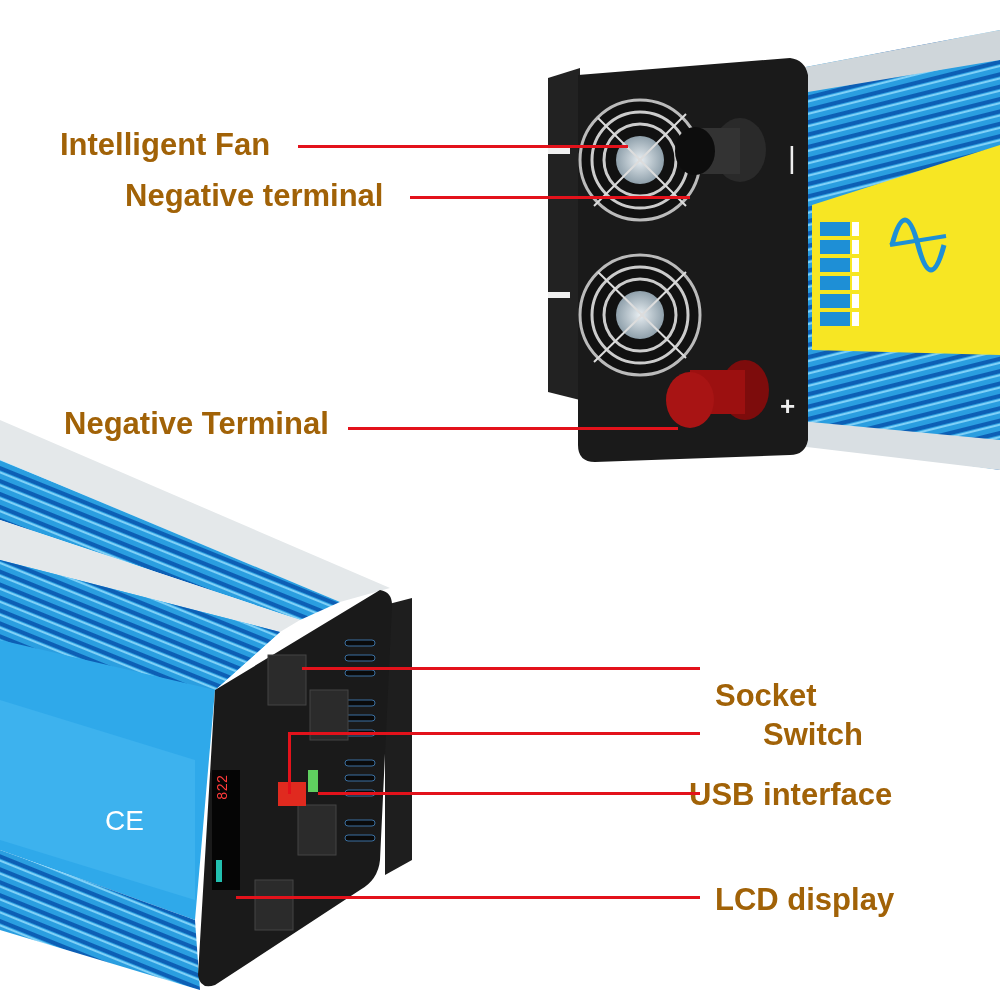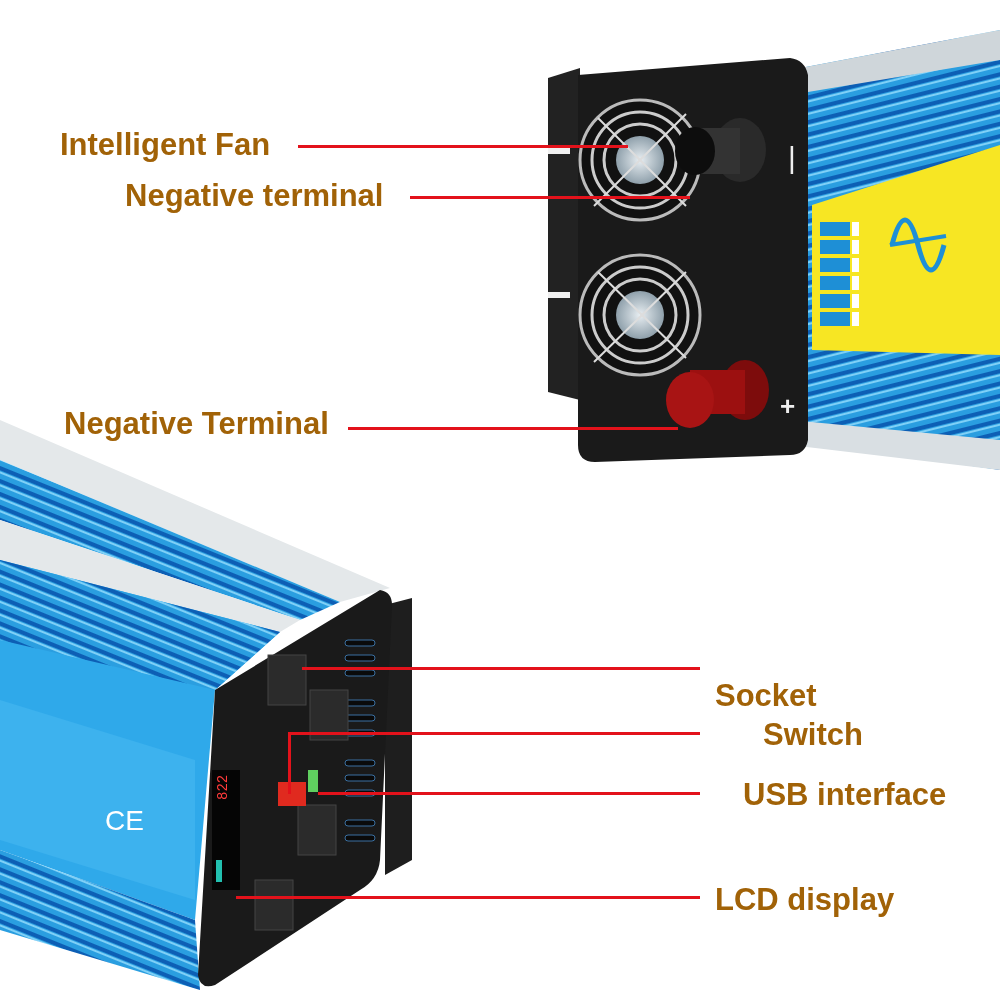--- a/index.html
+++ b/index.html
@@ -157,17 +157,17 @@
 <div class="label" style="left:64px; top:408px;">Negative Terminal</div>
 <div class="leader" style="left:348px; top:427px; width:330px;"></div>
 
 <div class="label" style="left:715px; top:646px;margin-top:34px;">Socket</div>
 <div class="leader" style="left:302px; top:667px; width:398px;"></div>
 
 <div class="label" style="left:720px; top:719px;margin-left:43px;">Switch</div>
 <div class="leader" style="left:290px; top:732px; width:410px;"></div>
 <div class="vleader" style="left:288px; top:732px; height:62px;"></div>
 
-<div class="label" style="left:743px; top:779px;">USB interface</div>
+<div class="label" style="left:689px; top:779px;">USB interface</div>
 <div class="leader" style="left:318px; top:792px; width:382px;"></div>
 
 <div class="label" style="left:715px; top:884px;">LCD display</div>
 <div class="leader" style="left:236px; top:896px; width:464px;"></div>
 
 </body></html>

